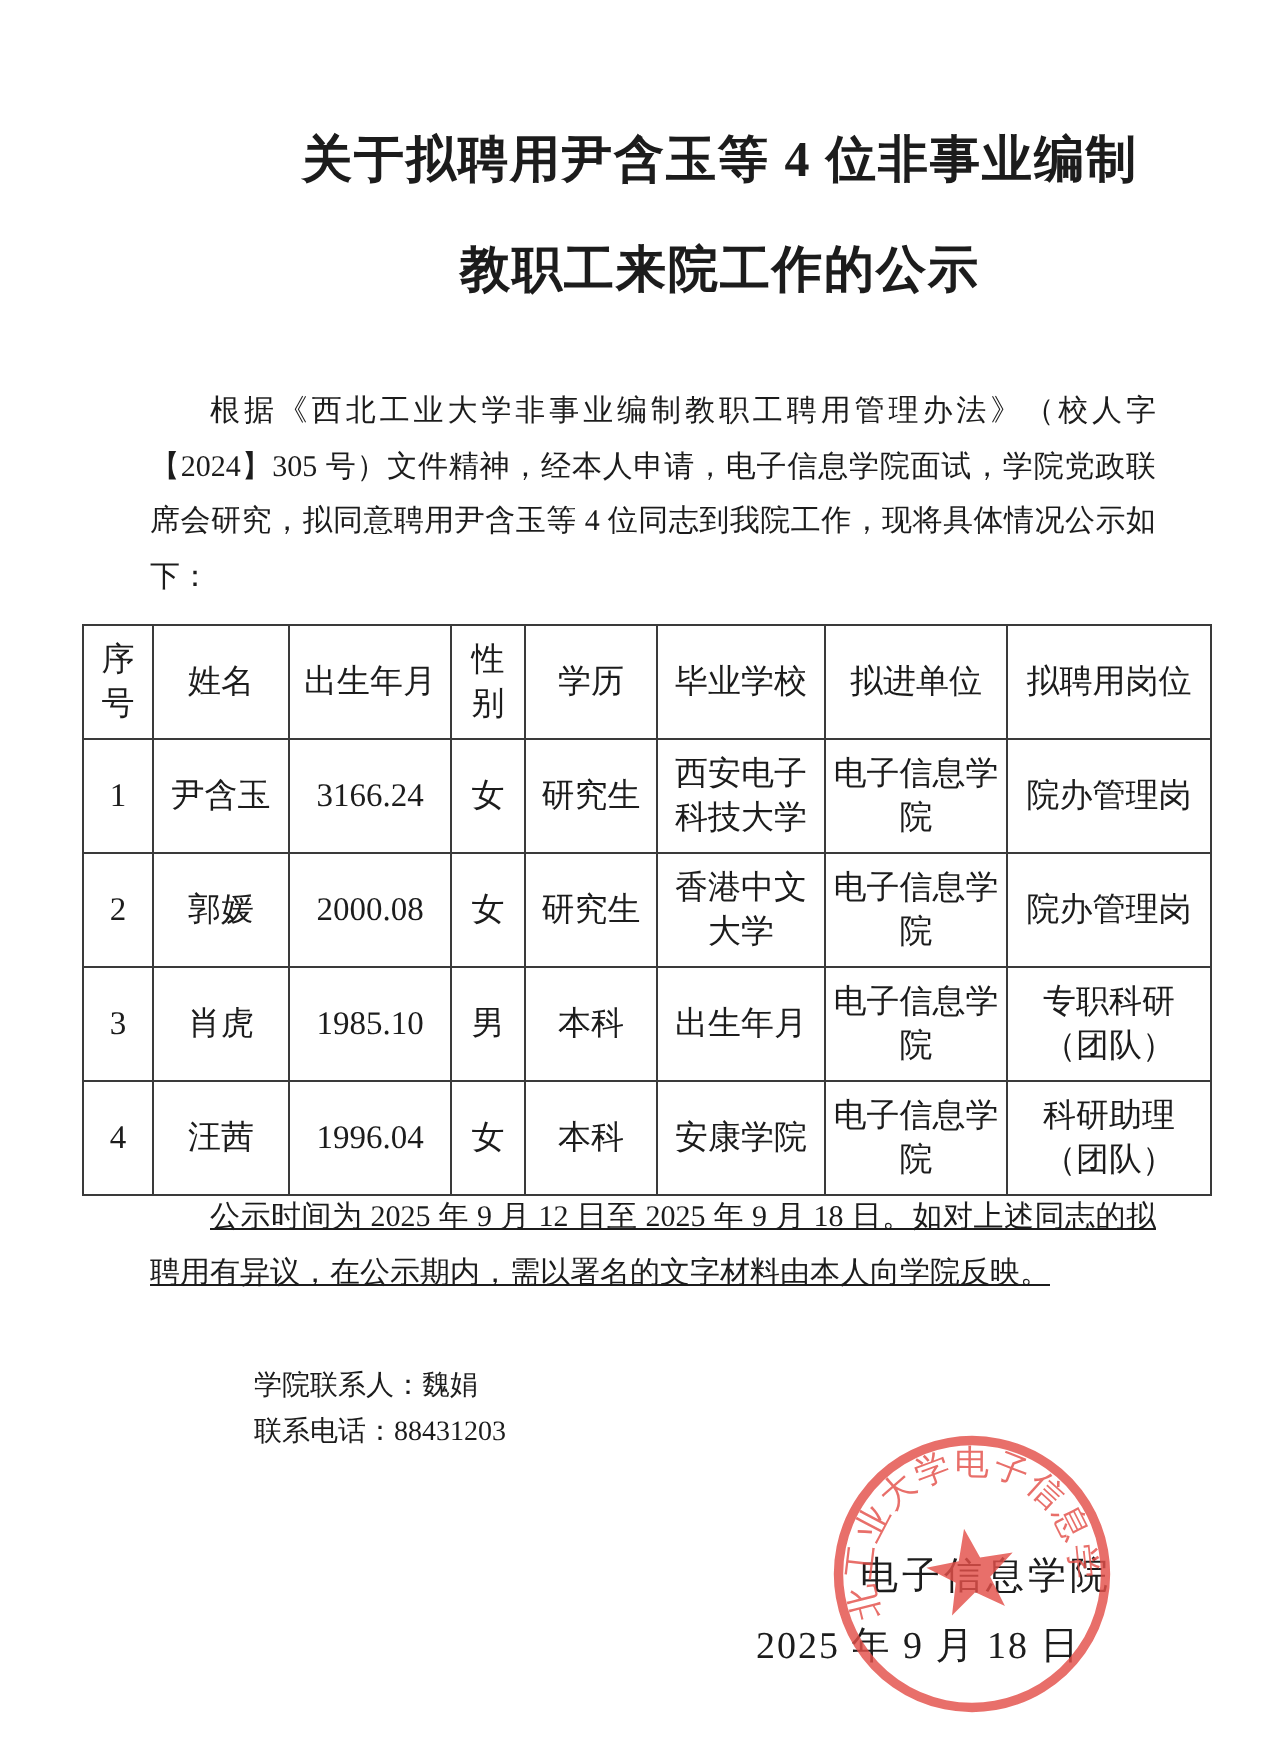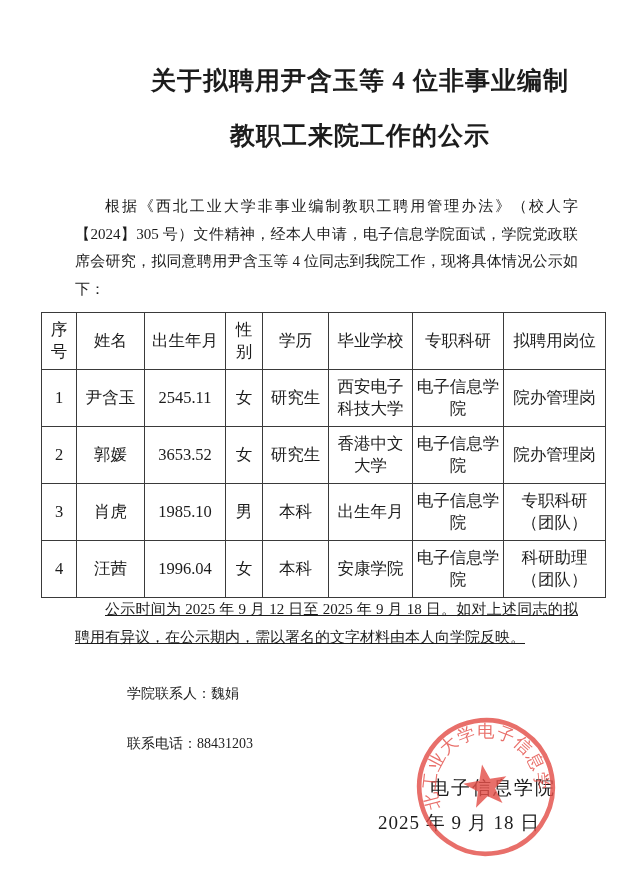--- a/index.html
+++ b/index.html
@@ -19,21 +19,21 @@
     position:absolute;left:75px;width:503px;
     font-size:15px;line-height:27.5px;text-align:justify;
     text-indent:2em;
   }
   .para-intro{top:193px;}
   .para-notice{top:596px;text-decoration:underline;}
   .contact{
     position:absolute;left:127px;font-size:14px;line-height:27px;
   }
   .contact-person{top:680px;}
-  .contact-phone{top:730px;}
+  .contact-phone{top:703px;}
   table.doc-table{
     position:absolute;left:41px;top:312px;width:564px;
     border-collapse:collapse;table-layout:fixed;
   }
   table.doc-table th,table.doc-table td{
     border:1px solid #3a3a3a;
     font-size:16.5px;font-weight:normal;
     text-align:center;vertical-align:middle;
     padding:2px 3px;line-height:22px;
     height:52px;
@@ -72,39 +72,39 @@
         <col style="width: 102px;">
       </colgroup>
     <thead>
         <tr>
           <th>序号</th>
           <th>姓名</th>
           <th>出生年月</th>
           <th>性别</th>
           <th>学历</th>
           <th>毕业学校</th>
-          <th>专职科研</th>
+          <th>拟进单位</th>
           <th>拟聘用岗位</th>
         </tr>
       </thead>
     <tbody>
         <tr>
           <td>1</td>
           <td>尹含玉</td>
-          <td>2545.11</td>
+          <td>3166.24</td>
           <td>女</td>
           <td>研究生</td>
           <td>西安电子科技大学</td>
           <td>电子信息学院</td>
           <td>院办管理岗</td>
         </tr>
         <tr>
           <td>2</td>
           <td>郭媛</td>
-          <td>3653.52</td>
+          <td>2000.08</td>
           <td>女</td>
           <td>研究生</td>
           <td>香港中文大学</td>
           <td>电子信息学院</td>
           <td>院办管理岗</td>
         </tr>
         <tr>
           <td>3</td>
           <td>肖虎</td>
           <td>1985.10</td>

